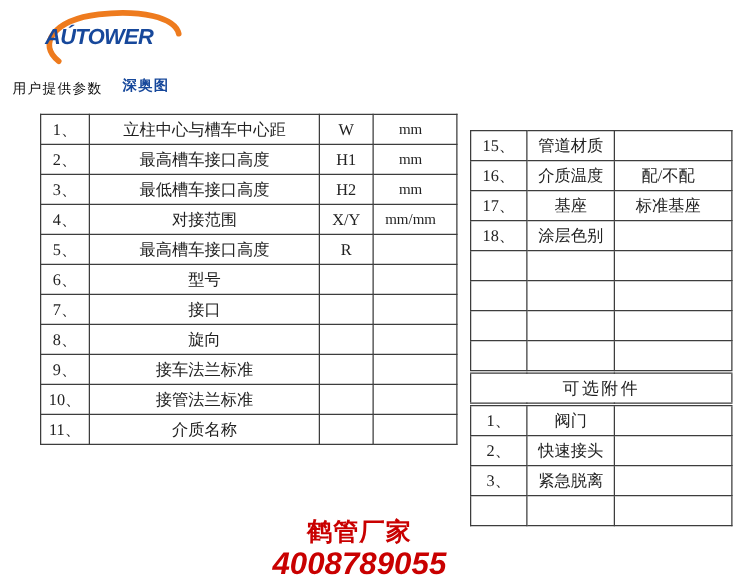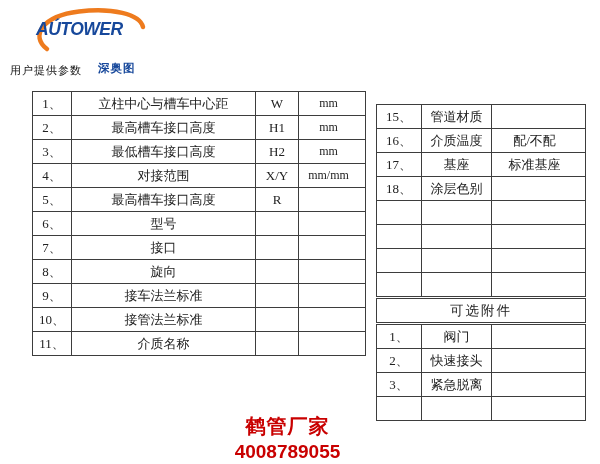--- a/index.html
+++ b/index.html
@@ -27,21 +27,21 @@
   .t-right{left:376px;top:91px;width:209px;margin-top:13px;}
   td.unit{padding-right:7px;font-size:12px;}
   td.val{text-align:center;padding-right:8px;}
   td.sect{font-size:13.5px;letter-spacing:2px;border-top:3px double #3d3d3d;
           border-bottom:3px double #3d3d3d;text-align:center;}
 
   
   .footer{position:absolute;left:0;top:402px;width:575px;text-align:center;color:#c90000;
           font-family:"Liberation Sans",sans-serif;margin-top:12px;}
   .footer .vendor{font-size:20px;font-weight:bold;letter-spacing:1px;line-height:24px;}
-  .footer .phone{font-size:19px;font-weight:600;line-height:27px;}
+  .footer .phone{font-size:25px;font-weight:600;line-height:27px;font-style:italic;}
 </style>
 </head>
 <body>
 
 <div class="logo">
   <svg width="118" height="54" viewBox="0 0 118 54">
     <path d="M 13 43 C -4 30, 8 10, 45 5.5 C 78 1.5, 106 8, 109 21" fill="none" stroke="#ee7b1e" stroke-width="4.5" stroke-linecap="round"></path>
   </svg>
   <div class="brand">AÚTOWER</div>
   <div class="brand-cn">深奥图</div>

